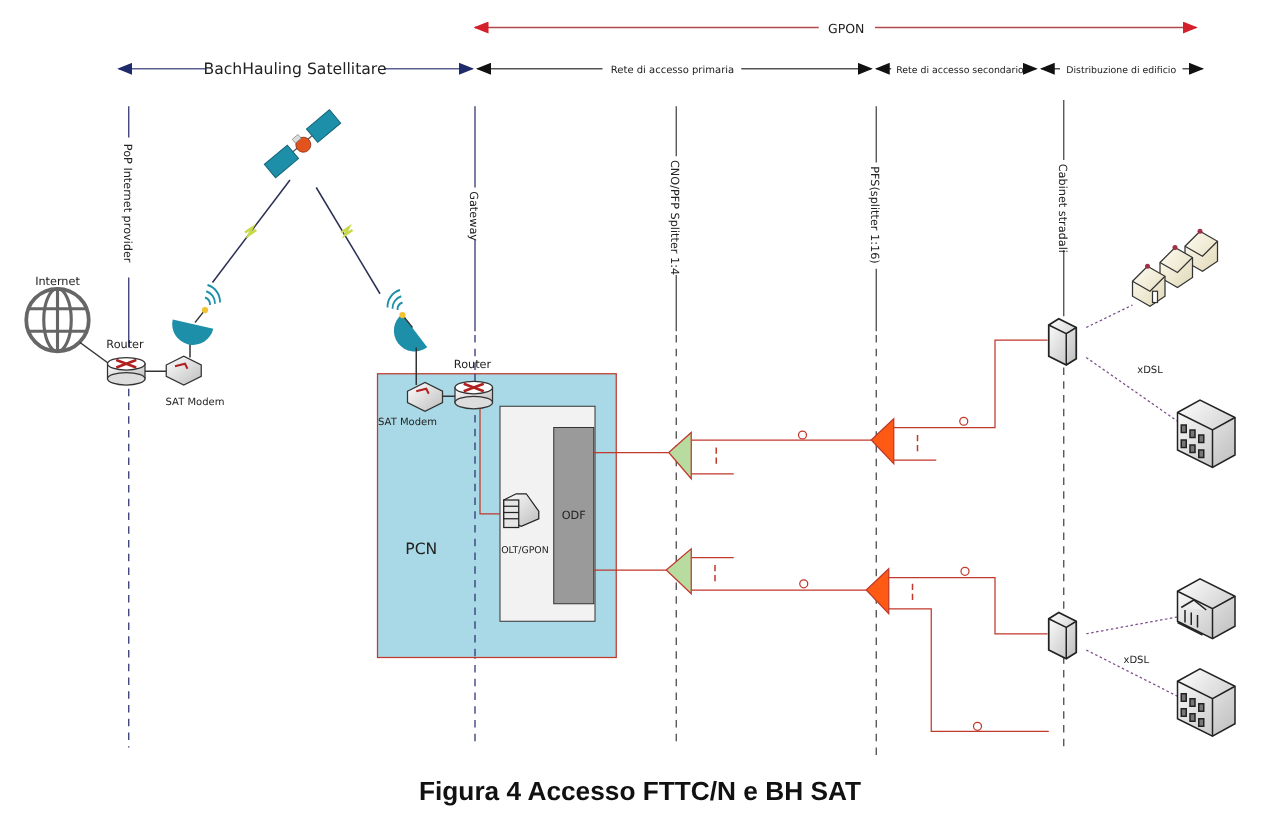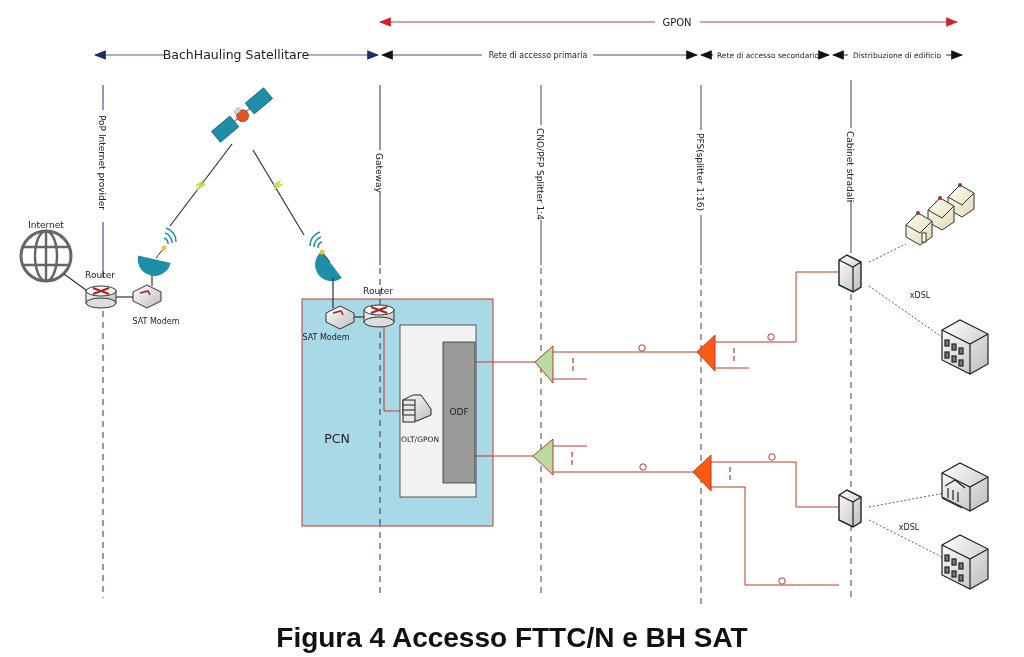--- a/index.html
+++ b/index.html
@@ -1,19 +1,19 @@
 <!DOCTYPE html>
 <html><head>
 <meta charset="utf-8">
 <style>
   html,body{margin:0;padding:0;background:#ffffff;}
   body{width:1024px;height:657px;position:relative;overflow:hidden;font-family:"Liberation Sans",sans-serif;}
   svg{position:absolute;left:0;top:0;}
   .lbl{font-family:"DejaVu Sans",sans-serif;fill:#222;}
-  .caption{position:absolute;left:0;width:1024px;top:622px;text-align:center;font-family:"Liberation Sans",sans-serif;font-weight:bold;font-size:28px;color:#111;}
+  .caption{position:absolute;left:0;width:1024px;top:622px;text-align:center;font-family:"Liberation Sans",sans-serif;font-weight:bold;font-size:21px;color:#111;}
 </style>
 </head>
 <body>
 
 <svg width="1024" height="657" viewBox="0 0 1024 657">
   <defs>
     <marker id="arrRed" markerWidth="10" markerHeight="8" refX="9" refY="4" orient="auto-start-reverse">
       <path d="M0,0 L10,4 L0,8 z" fill="#d4202a"></path>
     </marker>
     <marker id="arrBlue" markerWidth="10" markerHeight="8" refX="9" refY="4" orient="auto-start-reverse">

